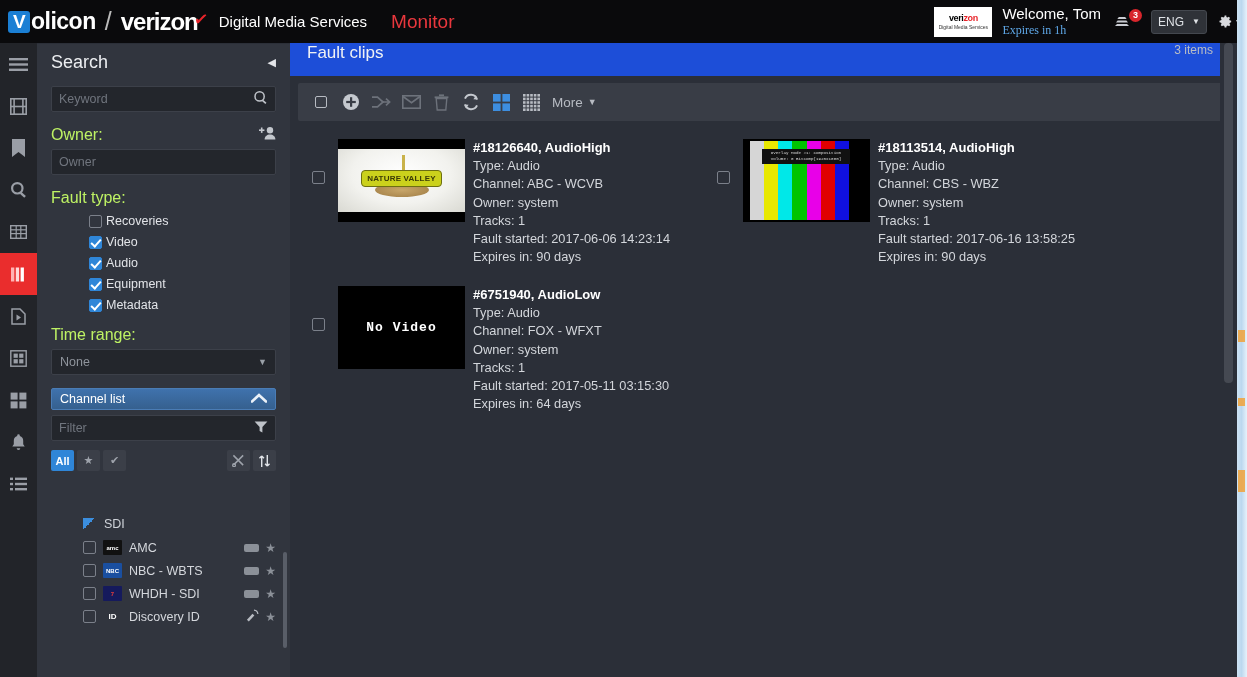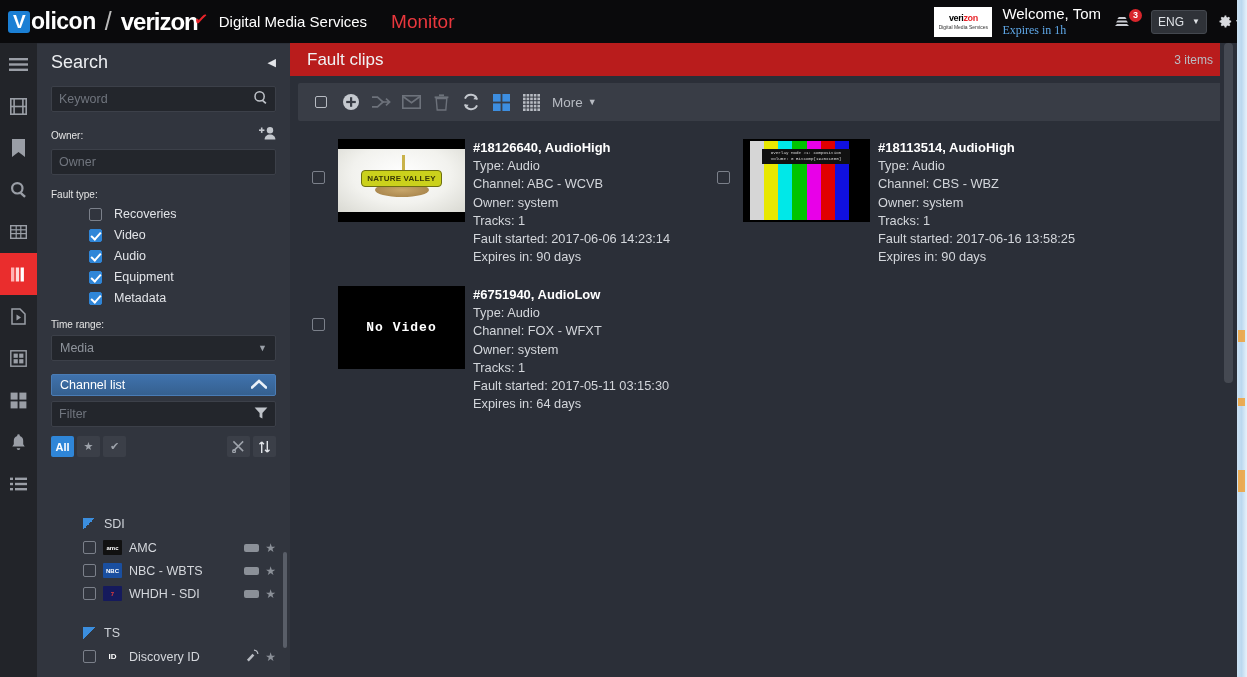--- a/index.html
+++ b/index.html
@@ -98,27 +98,27 @@
     border: 1px solid #3c4049; border-radius: 2px;
     display: flex; align-items: center; padding: 0 7px;
   }
   .fld input {
     flex: 1; background: transparent; border: none; outline: none;
     color: #cfd2d7; font-size: 12.5px; font-family: "Liberation Sans", sans-serif;
   }
   .fld input::placeholder { color: #70757e; }
   .fld .fld-icon { color: #bfc3c9; font-size: 13px; }
 
-  .sec-label { color: #e5e5e5; font-size: 10px; margin: 14px 14px 0 14px; }
+  .sec-label { color: #bef264; font-size: 16px; margin: 14px 14px 0 14px; }
   .sec-row {
     display: flex; align-items: center; justify-content: space-between;
     margin: 14px 14px 0 14px;
   }
 
-  .cb-row { display: flex; align-items: center; gap: 12px; margin: 7px 0 0 52px; }
+  .cb-row { display: flex; align-items: center; gap: 4px; margin: 7px 0 0 52px; }
   .cb {
     width: 13px; height: 13px; border: 1px solid #7b808a; border-radius: 2px;
     background: transparent; display: inline-block; position: relative; flex: none;
   }
   .cb.on { background: #2f86d8; border-color: #2f86d8; }
   .cb.on::after {
     content: ""; position: absolute; left: 3px; top: 0px;
     width: 4px; height: 8px; border: solid #fff; border-width: 0 2px 2px 0;
     transform: rotate(42deg);
   }
@@ -184,22 +184,22 @@
   }
   .star { color: #8b9098; font-size: 12px; }
   #list-scroll {
     position: absolute; right: 3px; top: 40px; width: 4px; height: 96px;
     background: #595e68; border-radius: 2px;
   }
 
   
   #main { position: absolute; left: 290px; top: 43px; width: 940px; height: 634px; background: #2b2f38; }
   #main-head {
-    height: 33px; background: #b91c1c;
-    display: flex; align-items: center; justify-content: space-between;
+    height: 33px; background: #1d4ed8;
+    display: flex; justify-content: space-between;
     padding: 0 17px 0 17px;
   }
   #main-title { color: #f0f2f4; font-size: 17px; }
   #main-count { color: #b9bdc4; font-size: 12px; }
 
   #toolbar {
     margin: 7px 8px 0 8px; height: 38px; background: #393d46; border-radius: 2px;
     display: flex; align-items: center; gap: 0px; padding-left: 8px;
   }
   .tb {
@@ -451,21 +451,21 @@
     <span class="cb on"></span>
     <span class="cb-lbl">Equipment</span>
   </div>
   <div class="cb-row">
     <span class="cb on"></span>
     <span class="cb-lbl">Metadata</span>
   </div>
 
   <div class="sec-label">Time range:</div>
   <div class="sel">
-    <span>Media</span>
+    <span>None</span>
     <span class="caret">▼</span>
   </div>
 
   <div id="channel-bar">
     <span>Channel list</span>
     <span class="caret">
       <svg width="16" height="10" viewBox="0 0 16 10">
           <path d="M1 8.5L8 2l7 6.5" fill="none" stroke="#eaf1f8" stroke-width="2.6" stroke-linecap="round"></path>
         </svg>
     </span>
@@ -528,24 +528,20 @@
     <div class="ch-row">
       <span class="cb"></span>
       <span class="ch-logo" style="background:#151a5c;color:#e23b3b;">7</span>
       <span class="ch-name">WHDH - SDI</span>
       <span class="ch-right">
         <span class="ch-tape"></span>
         <span class="star">★</span>
       </span>
     </div>
 
-    <div class="grp-row" style="margin-top:16px">
-      <span class="grp-mark"></span>
-      <span class="grp-name">TS</span>
-    </div>
     <div class="ch-row">
       <span class="cb"></span>
       <span class="ch-logo" style="background:transparent;color:#ffffff;font-size:8px;">ID</span>
       <span class="ch-name">Discovery ID</span>
       <span class="ch-right">
         <span>
           <svg width="13" height="13" viewBox="0 0 14 14">
               <path d="M1 11.5L7 5l2 2-6 6.5z" fill="#b8bcc3"></path>
               <path d="M8.6 1.2a4.6 4.6 0 014.2 4.2" fill="none" stroke="#b8bcc3" stroke-width="1.3"></path>
             </svg>

